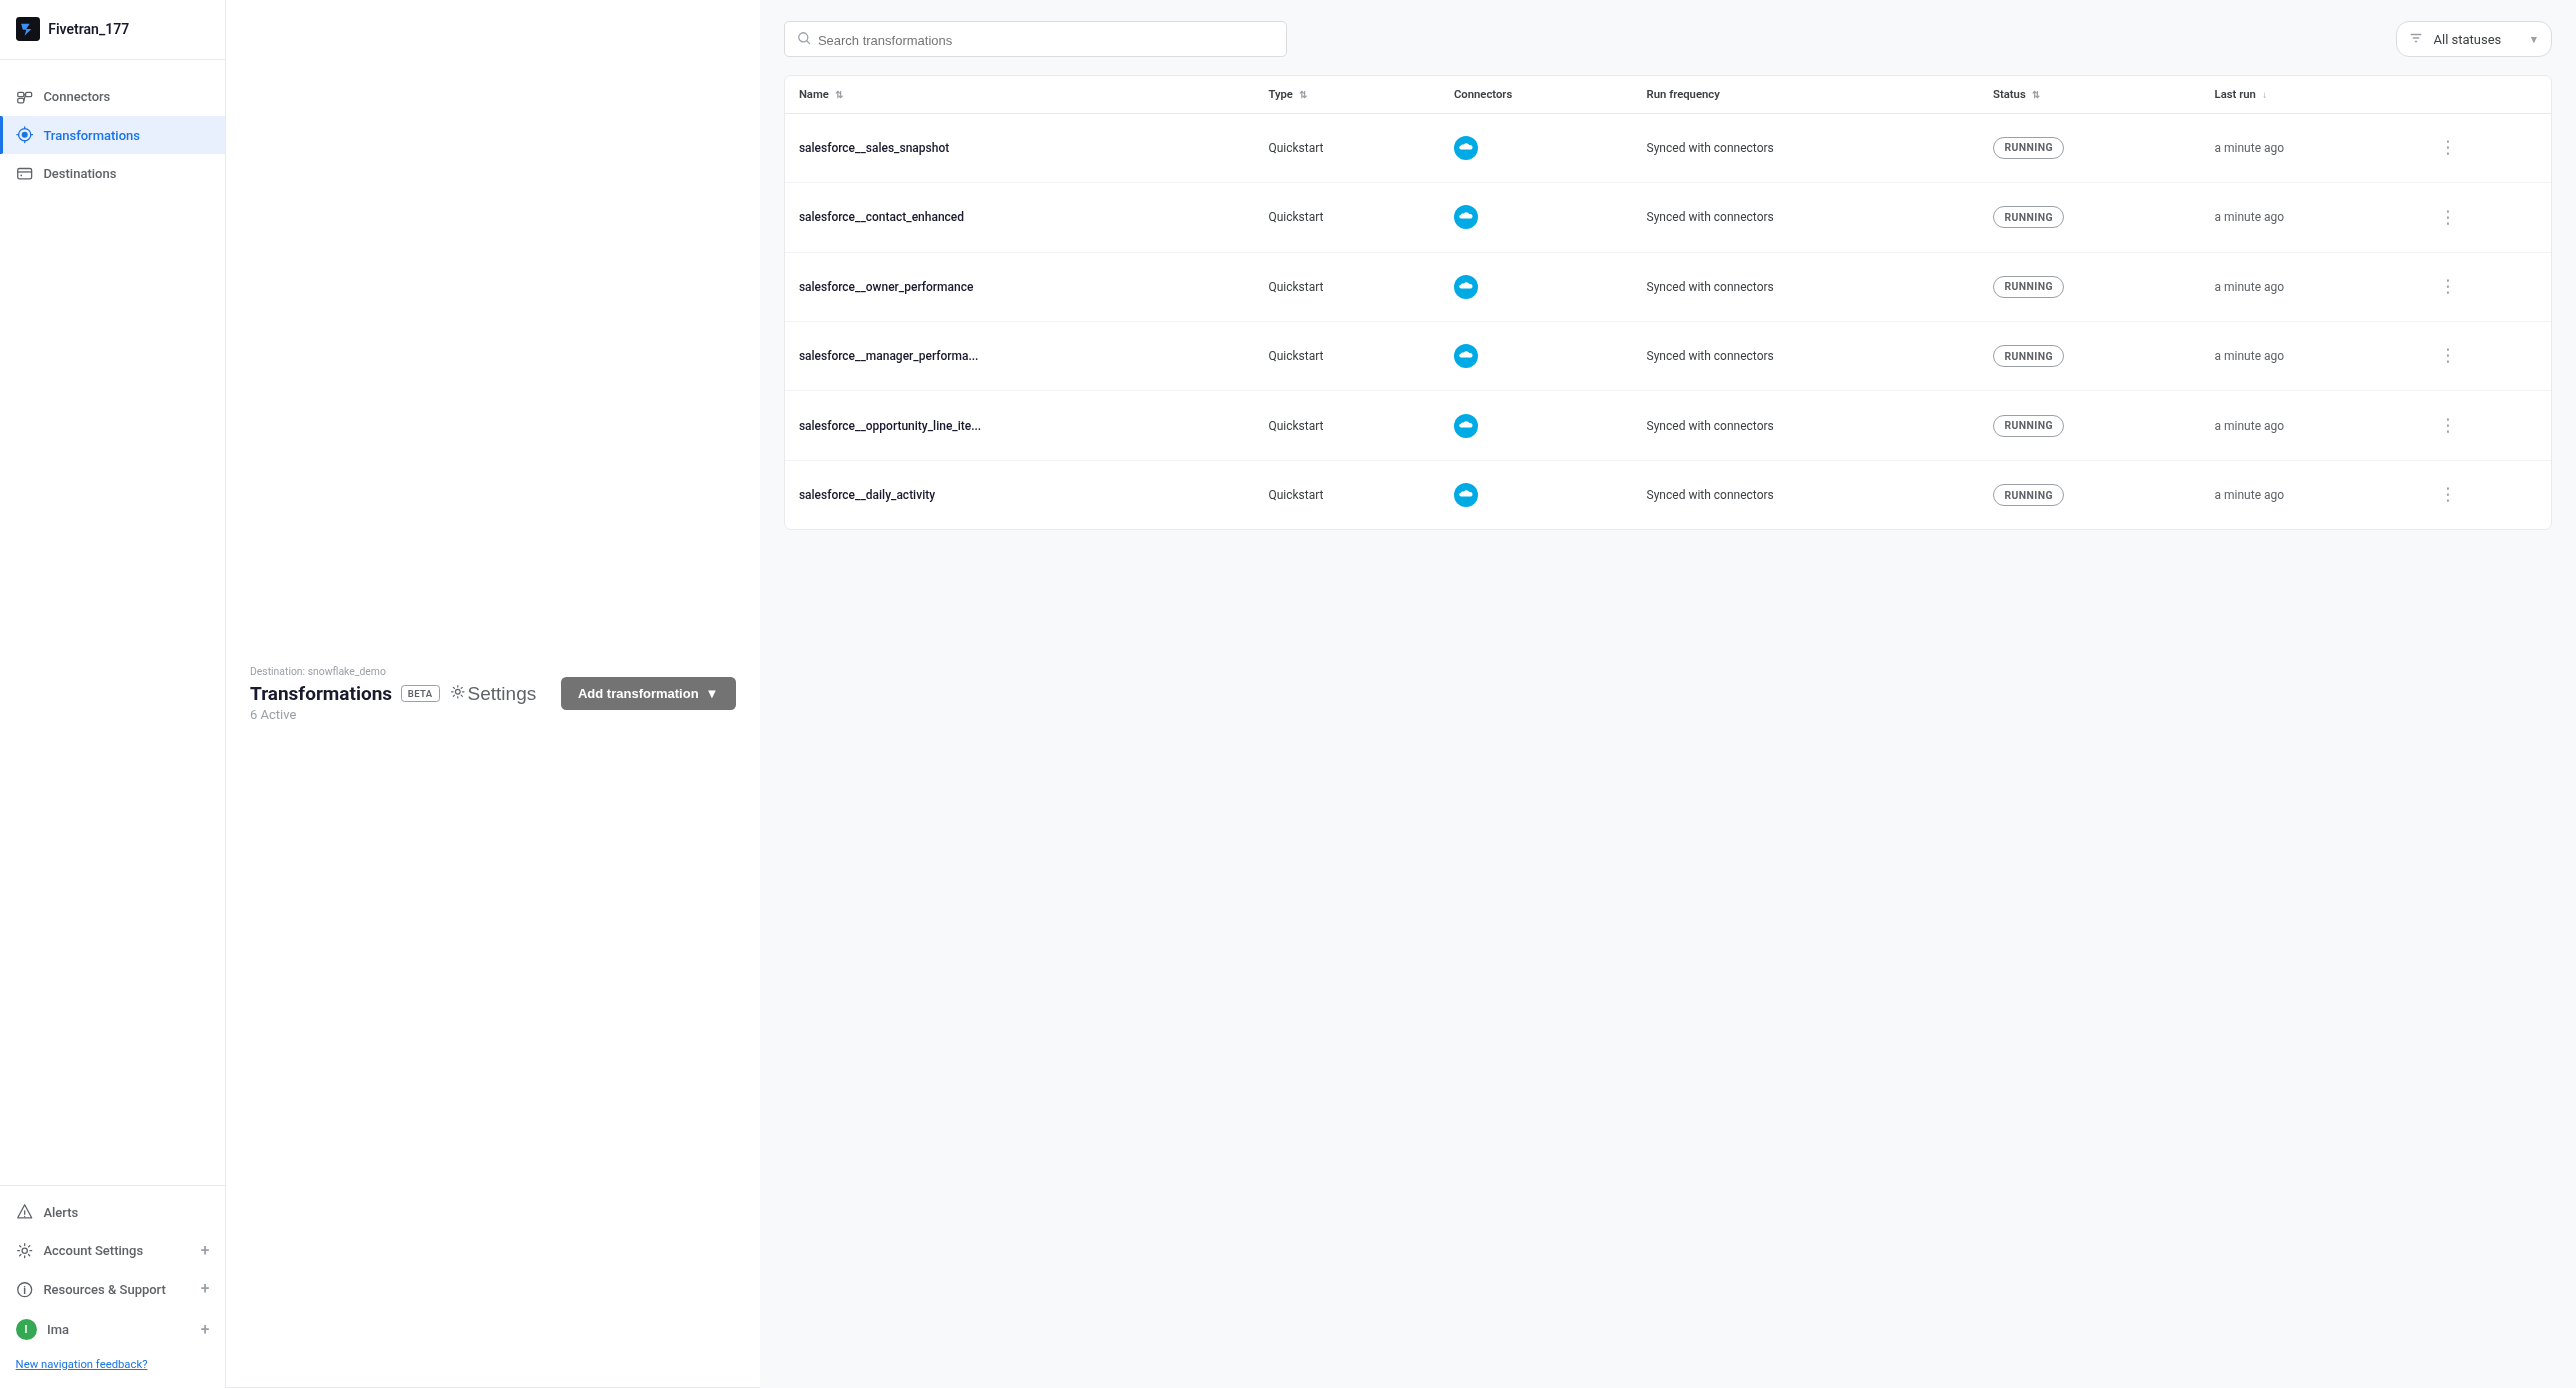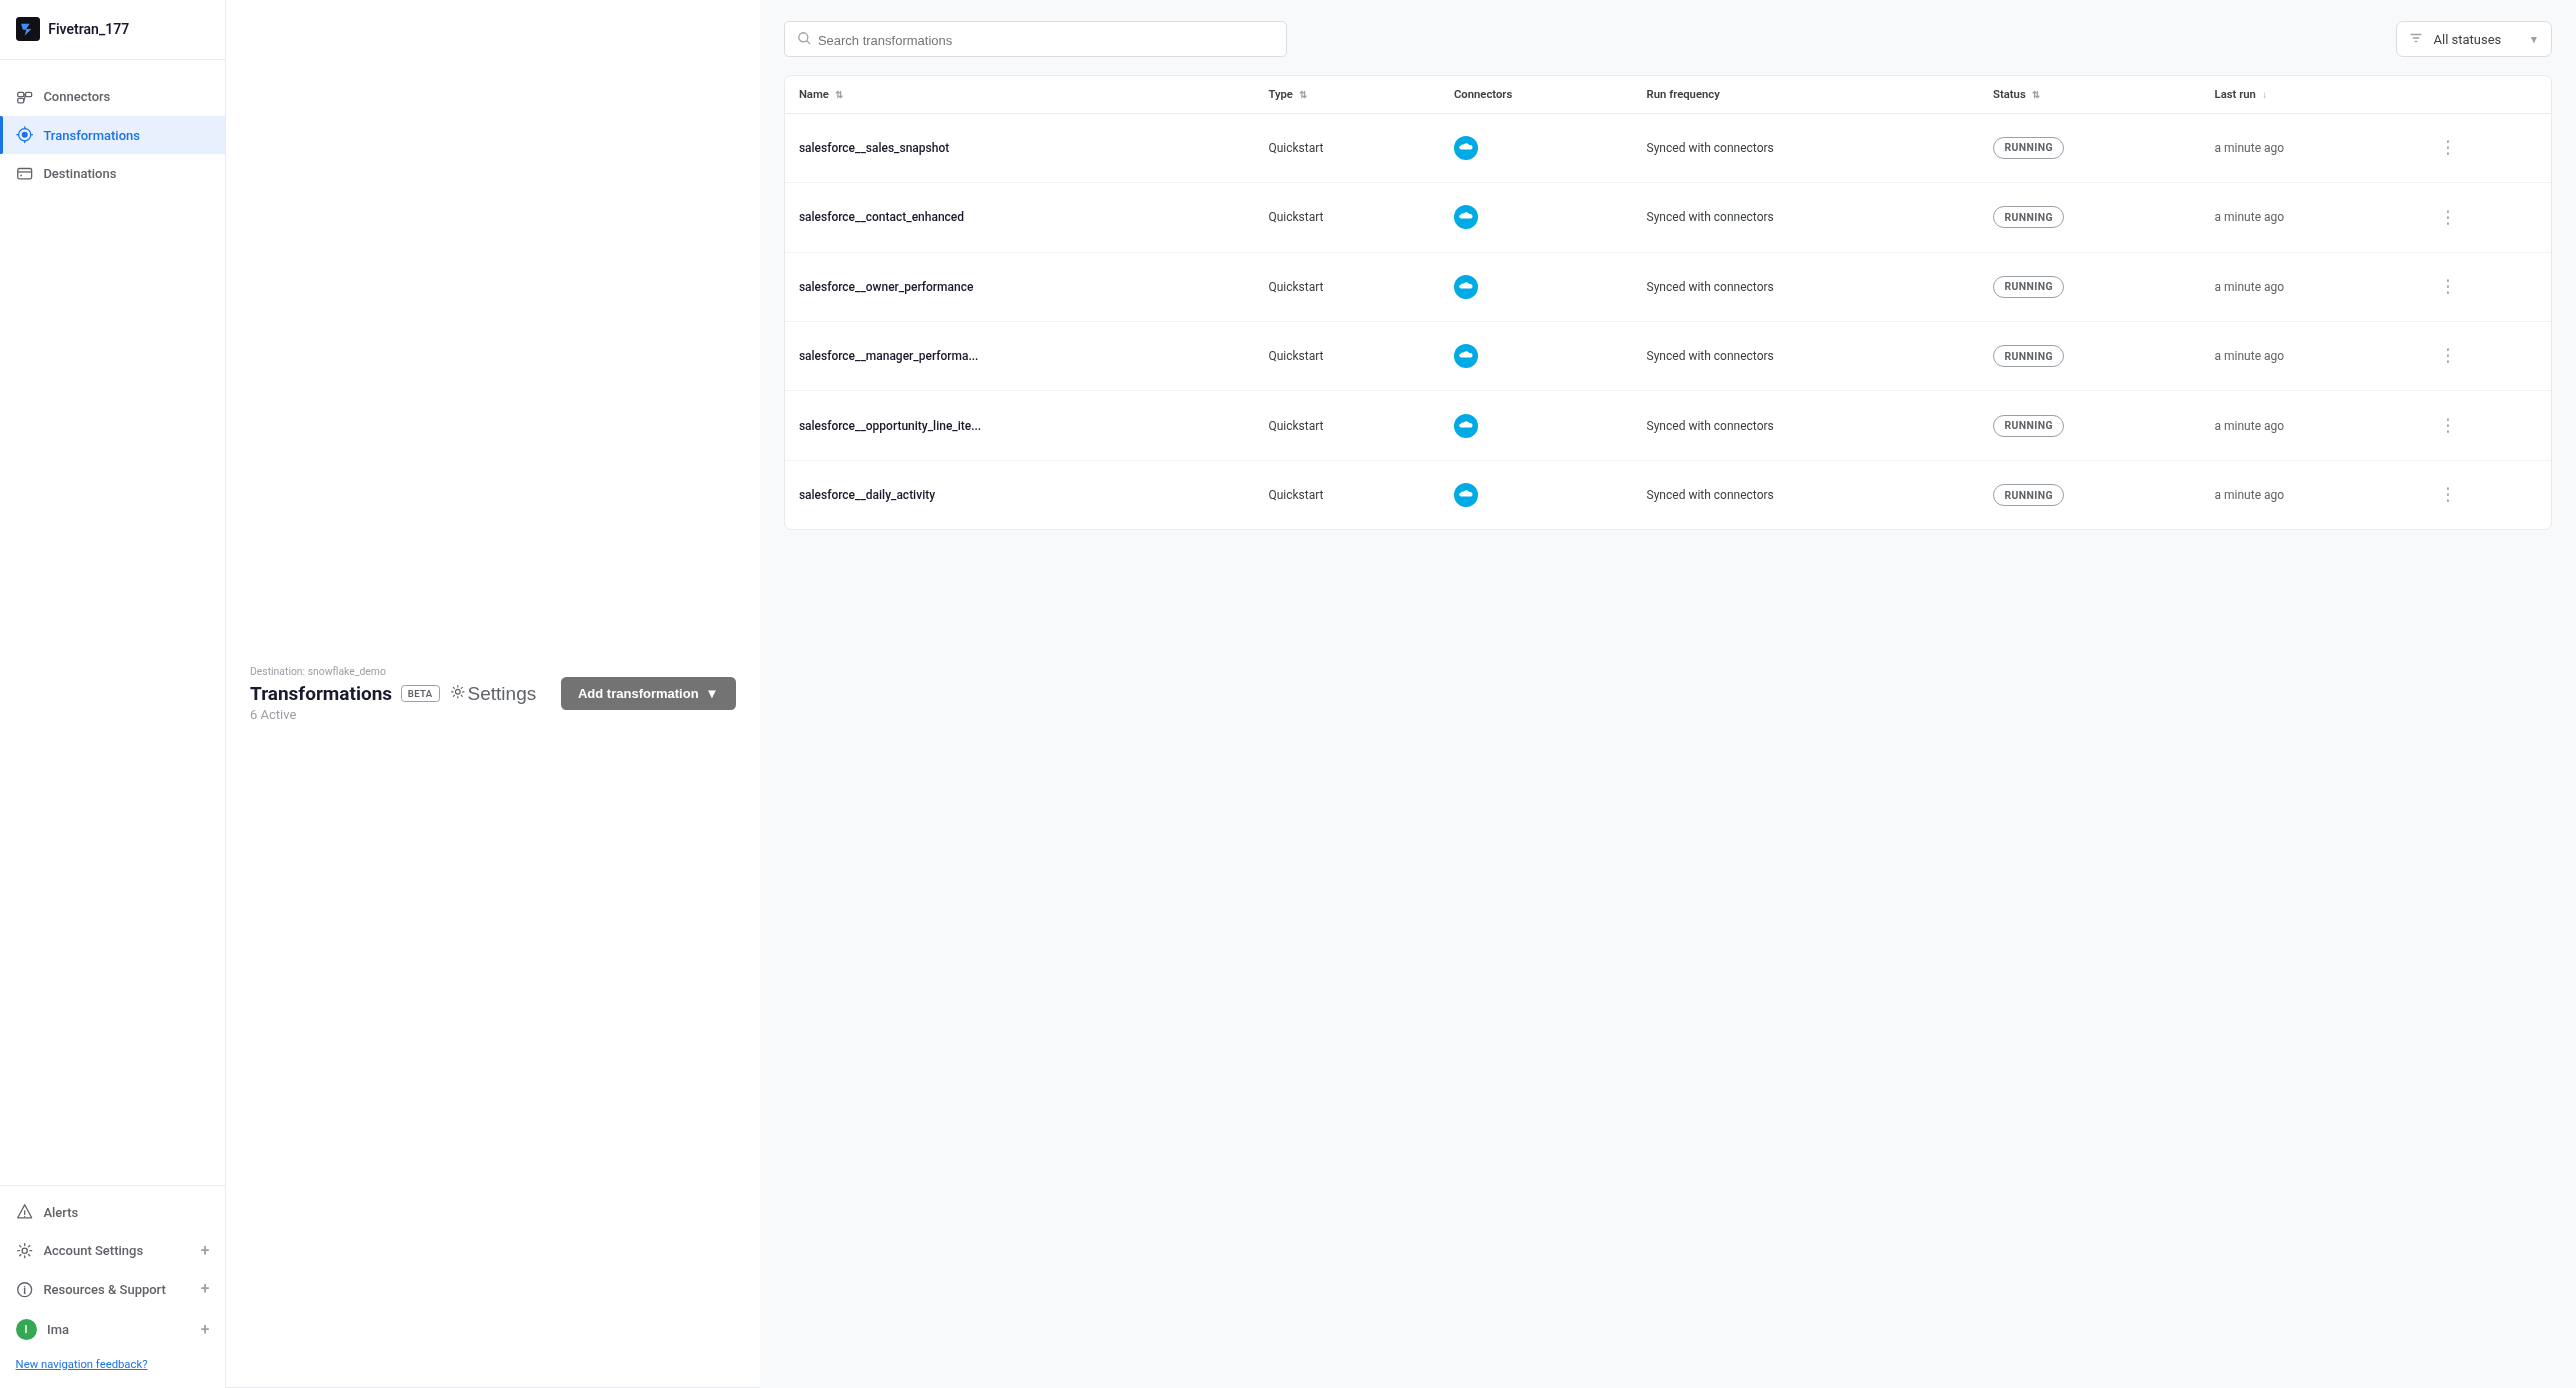--- a/index.html
+++ b/index.html
@@ -221,21 +221,21 @@
     .search-icon-wrap {
       color: #9aa0a6;
       font-size: 14px;
     }
     .filter-select {
       display: flex;
       align-items: center;
       gap: 7px;
       background: #fff;
       border: 0.9px solid #dadce0;
-      border-radius: 7px;
+      border-radius: 13px;
       padding: 8.7px 12px;
       font-size: 13px;
       color: #3c4043;
       cursor: pointer;
       min-width: 156px;
       justify-content: space-between;
       margin-left: auto;
     }
 
     

